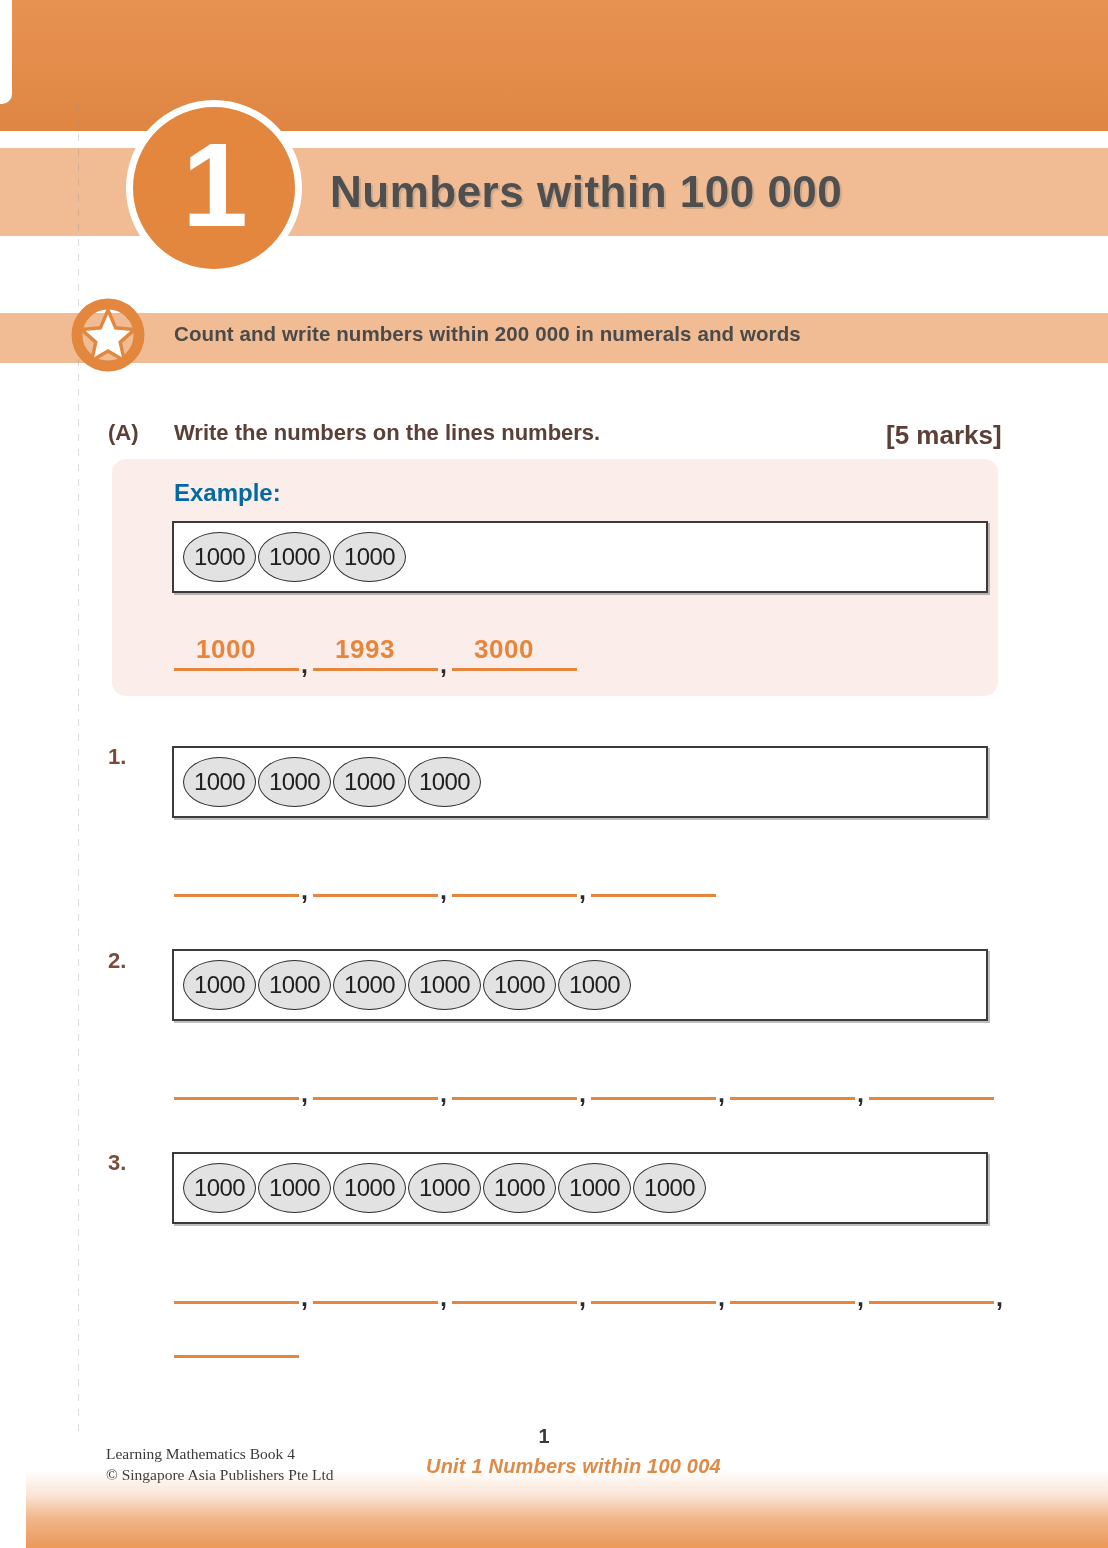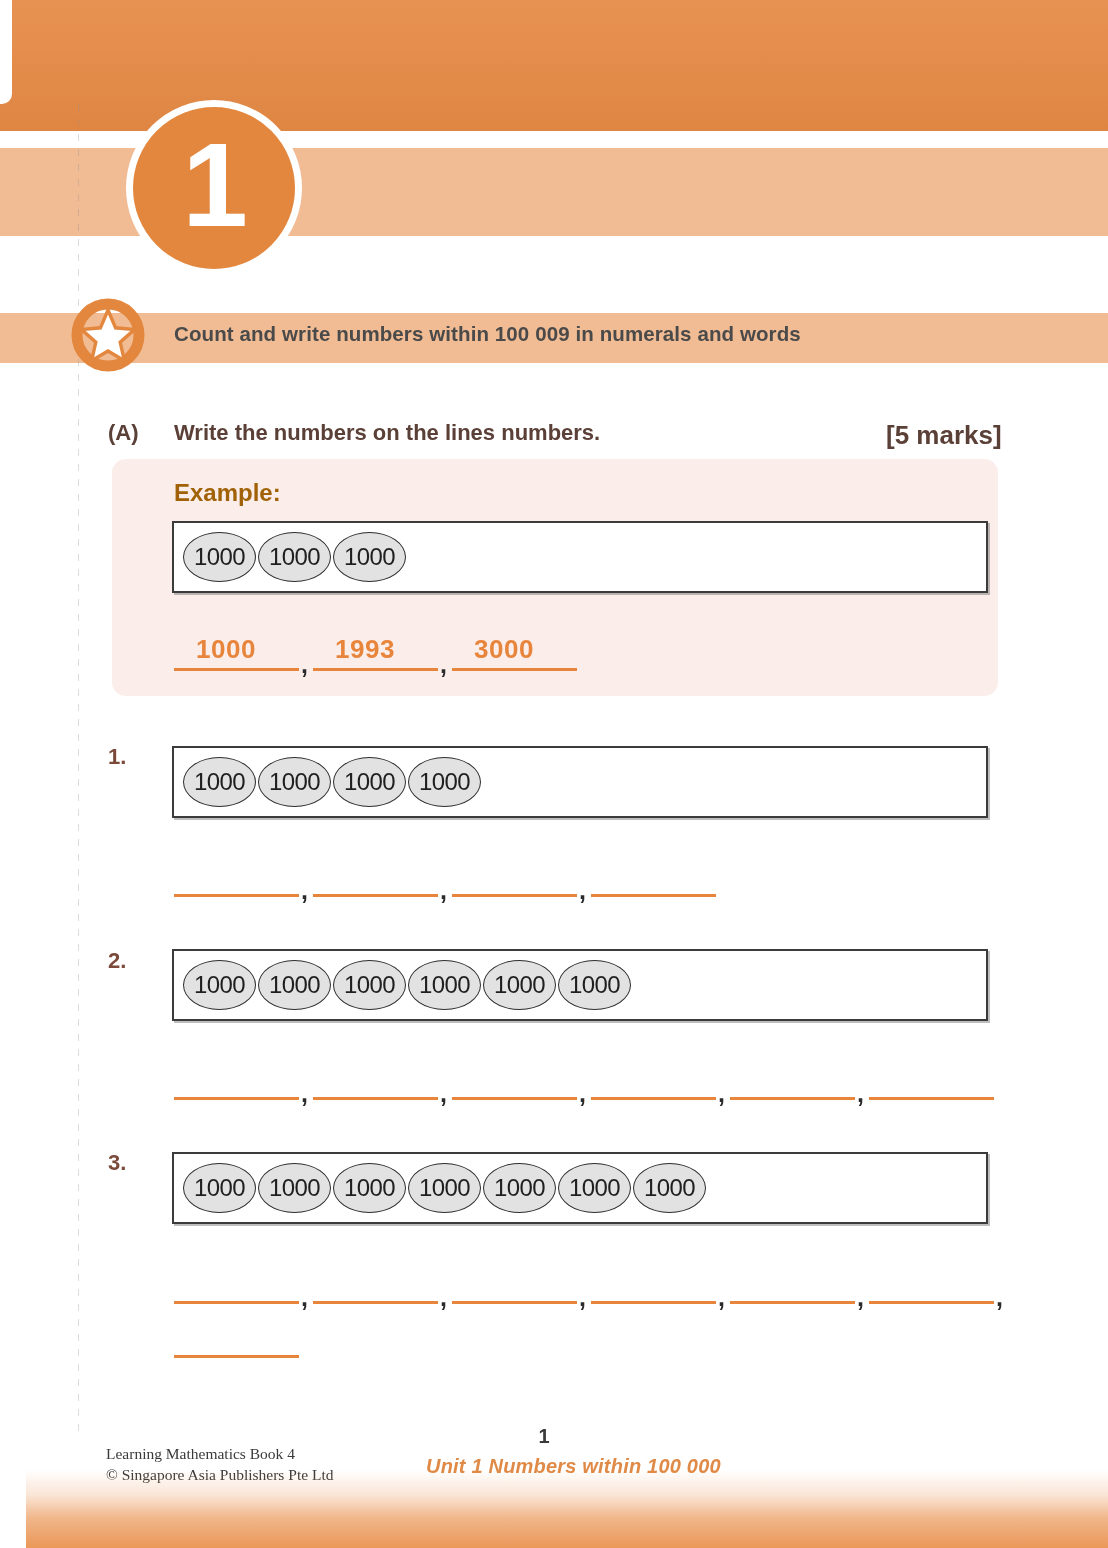--- a/index.html
+++ b/index.html
@@ -122,21 +122,21 @@
 
   
   .example-card {
     position:absolute; left:112px; top:459px;
     width:886px; height:237px;
     background:#fbeeea;
     border-radius:14px;
   }
   .example-label {
     position:absolute; left:62px; top:20px;
-    color:#a16207;
+    color:#0369a1;
     font-size:24px;
     font-weight:bold;
   }
 
   
   .tokenbox {
     position:absolute;
     background:#ffffff;
     border:2px solid #3b3b3b;
     box-shadow:2px 2px 0 rgba(70,70,70,0.35);
@@ -239,29 +239,30 @@
   </div>
   <div class="notch"></div>
   <div class="band-title"></div>
   <div class="band-objective"></div>
   <div class="perforation"></div>
 
   <div class="unit-badge">
     <span class="unit-badge-num">1</span>
   </div>
 
+  <div class="unit-title">Numbers within 100 000</div>
 
   <div class="star-badge">
     <svg viewBox="0 0 76 76" width="76" height="76">
       <circle cx="38" cy="38" r="31" fill="none" stroke="#e3873e" stroke-width="11"></circle>
       <polygon points="38,13 45.6,30.8 64.5,32.6 50.2,45.1 54.4,63.8 38,54.1 21.6,63.8 25.8,45.1 11.5,32.6 30.4,30.8" fill="#ffffff" stroke="#e3873e" stroke-width="3.4"></polygon>
     </svg>
   </div>
 
-  <div class="objective-text">Count and write numbers within 100 009 in numerals and words</div>
+  <div class="objective-text">Count and write numbers within 200 000 in numerals and words</div>
 
   <div class="sec-label">(A)</div>
   <div class="sec-instruction">Write the numbers on the lines numbers.</div>
   <div class="sec-marks">[5 marks]</div>
 
   <div class="example-card">
     <div class="example-label">Example:</div>
   </div>
 
   <div id="mount">
@@ -393,17 +394,17 @@
           <span class="ansline" style="width: 125px;"></span>
         </span>
       </div>
     </div>
 
   <div class="footer-left">
     <div>Learning Mathematics Book 4</div>
     <div>© Singapore Asia Publishers Pte Ltd</div>
   </div>
   <div class="footer-page">1</div>
-  <div class="footer-unit">Unit 1  Numbers within 100 000</div>
+  <div class="footer-unit">Unit 1  Numbers within 100 004</div>
   <div class="band-bottom"></div>
   <div class="band-bottom-cut"></div>
 
 </div>
 
 </body></html>

